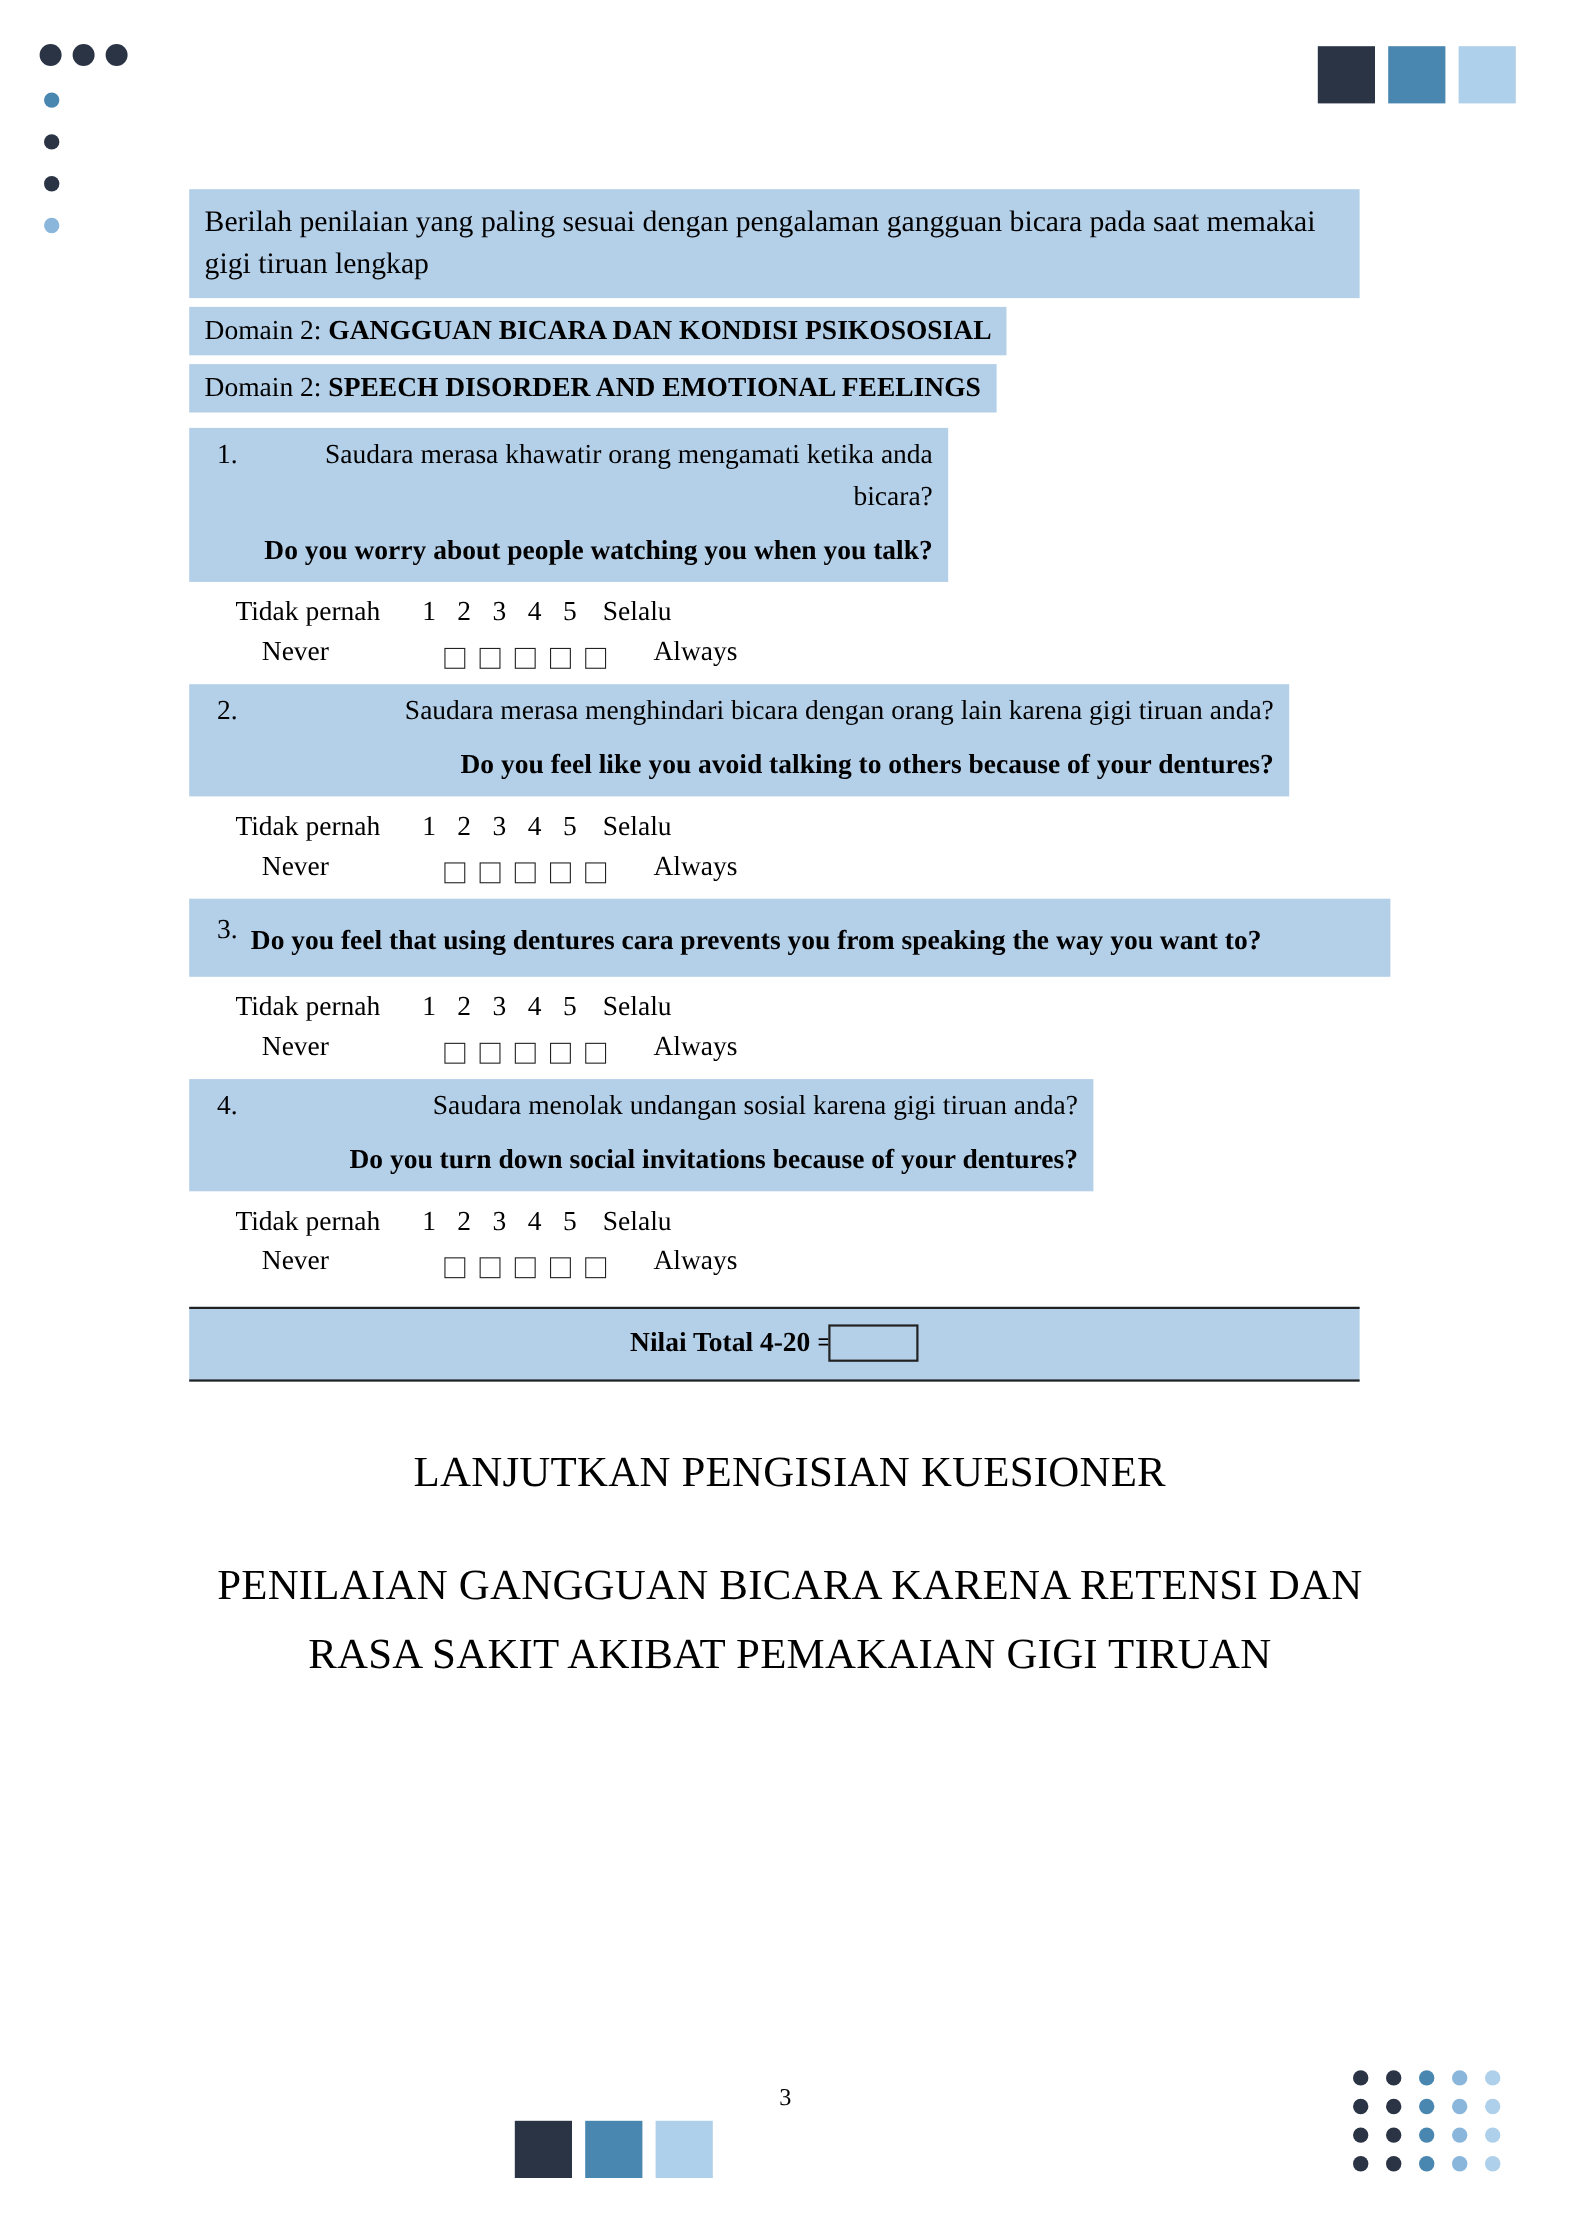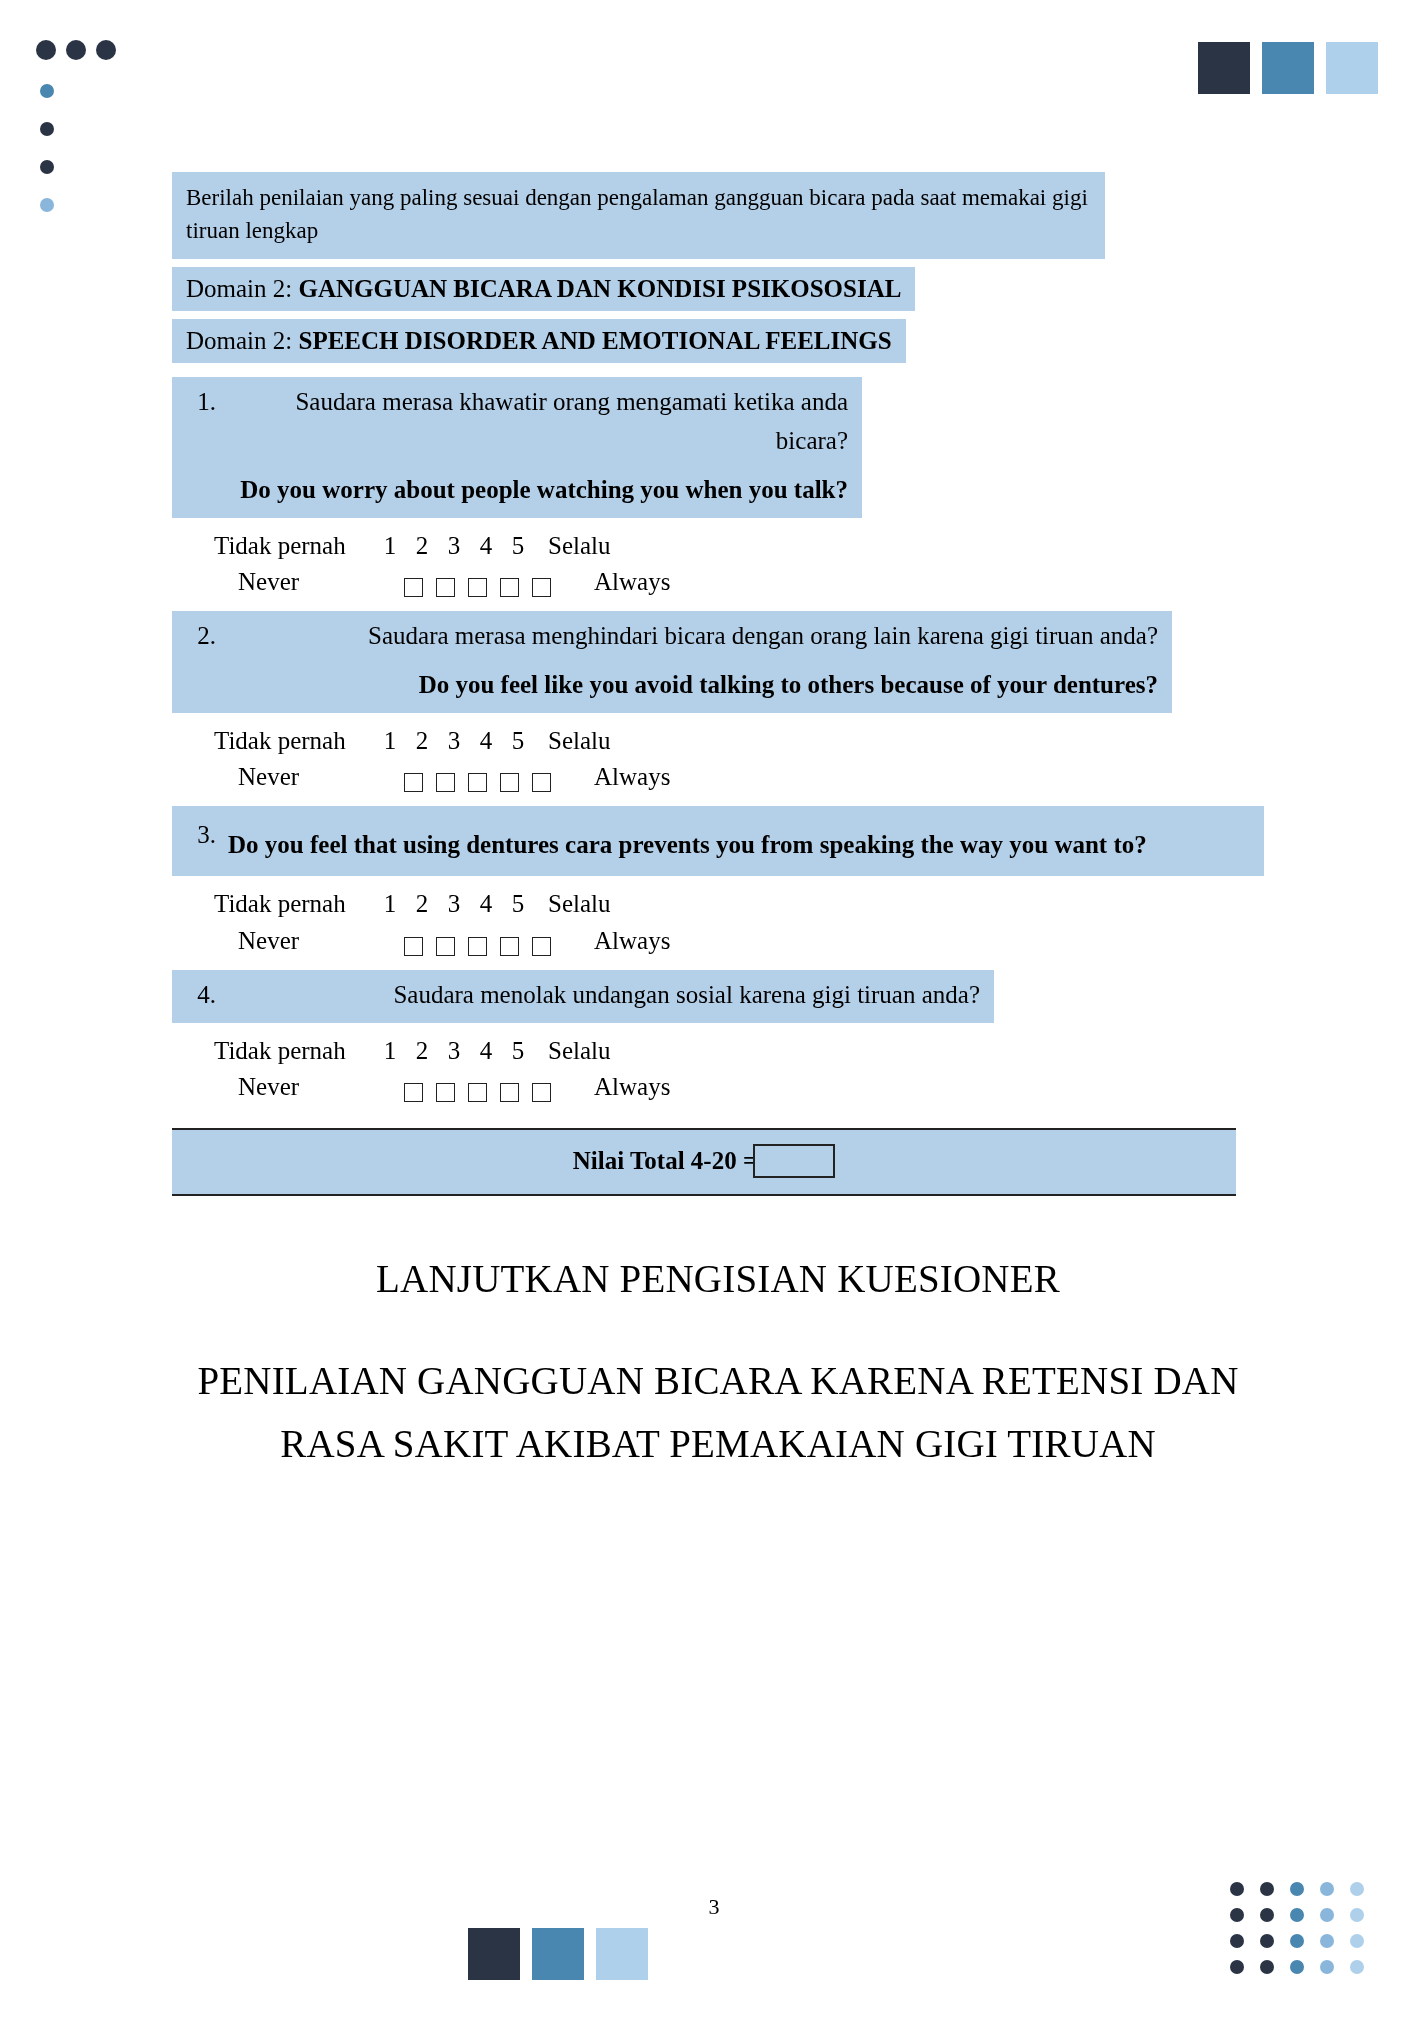--- a/index.html
+++ b/index.html
@@ -77,24 +77,24 @@
     left: 172px;
     top: 172px;
     width: 1092px;
   }
 
   .hl {
     background: #b4cfe8;
   }
 
   .intro {
-    font-size: 23px;
+    font-size: 27px;
     line-height: 1.42;
     padding: 10px 14px 12px 14px;
-    width: 933px;
+    width: 1064px;
     box-sizing: border-box;
   }
 
   .domain-line {
     font-size: 25px;
     line-height: 1.2;
     padding: 7px 14px 7px 14px;
     display: inline-block;
     margin-top: 8px;
   }
@@ -412,20 +412,21 @@
       </div>
     </div>
 
     
     <div class="q-block">
       <div class="q-text hl" style="width:822px;">
         <div class="q-row">
           <span class="q-num">4.</span>
           <span class="q-body">
             <span class="q-id">Saudara menolak undangan sosial karena gigi tiruan anda?</span>
+            <span class="q-en">Do you turn down social invitations because of your dentures?</span>
           </span>
         </div>
       </div>
       <div class="scale">
         <div class="scale-top">
           <span class="lbl-left">Tidak pernah</span>
           <span class="nums">
             <span>1</span>
             <span>2</span>
             <span>3</span>

